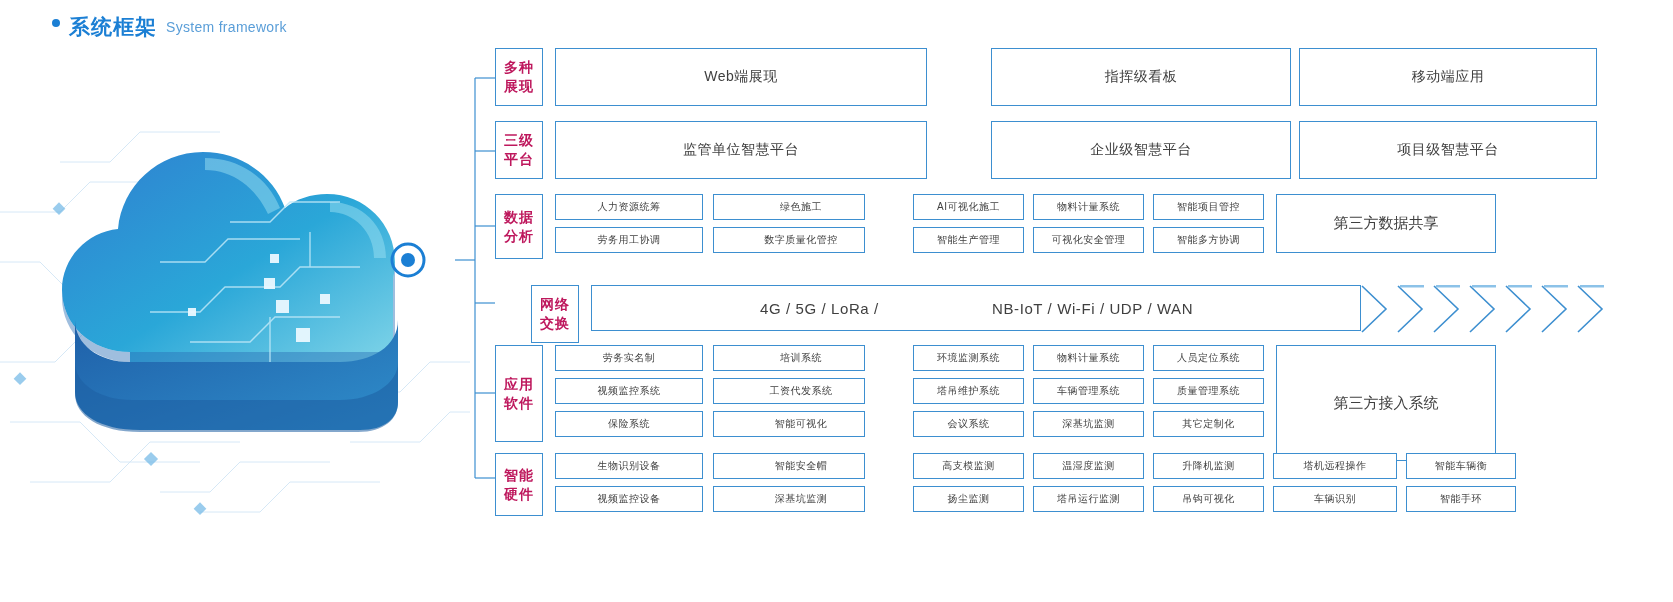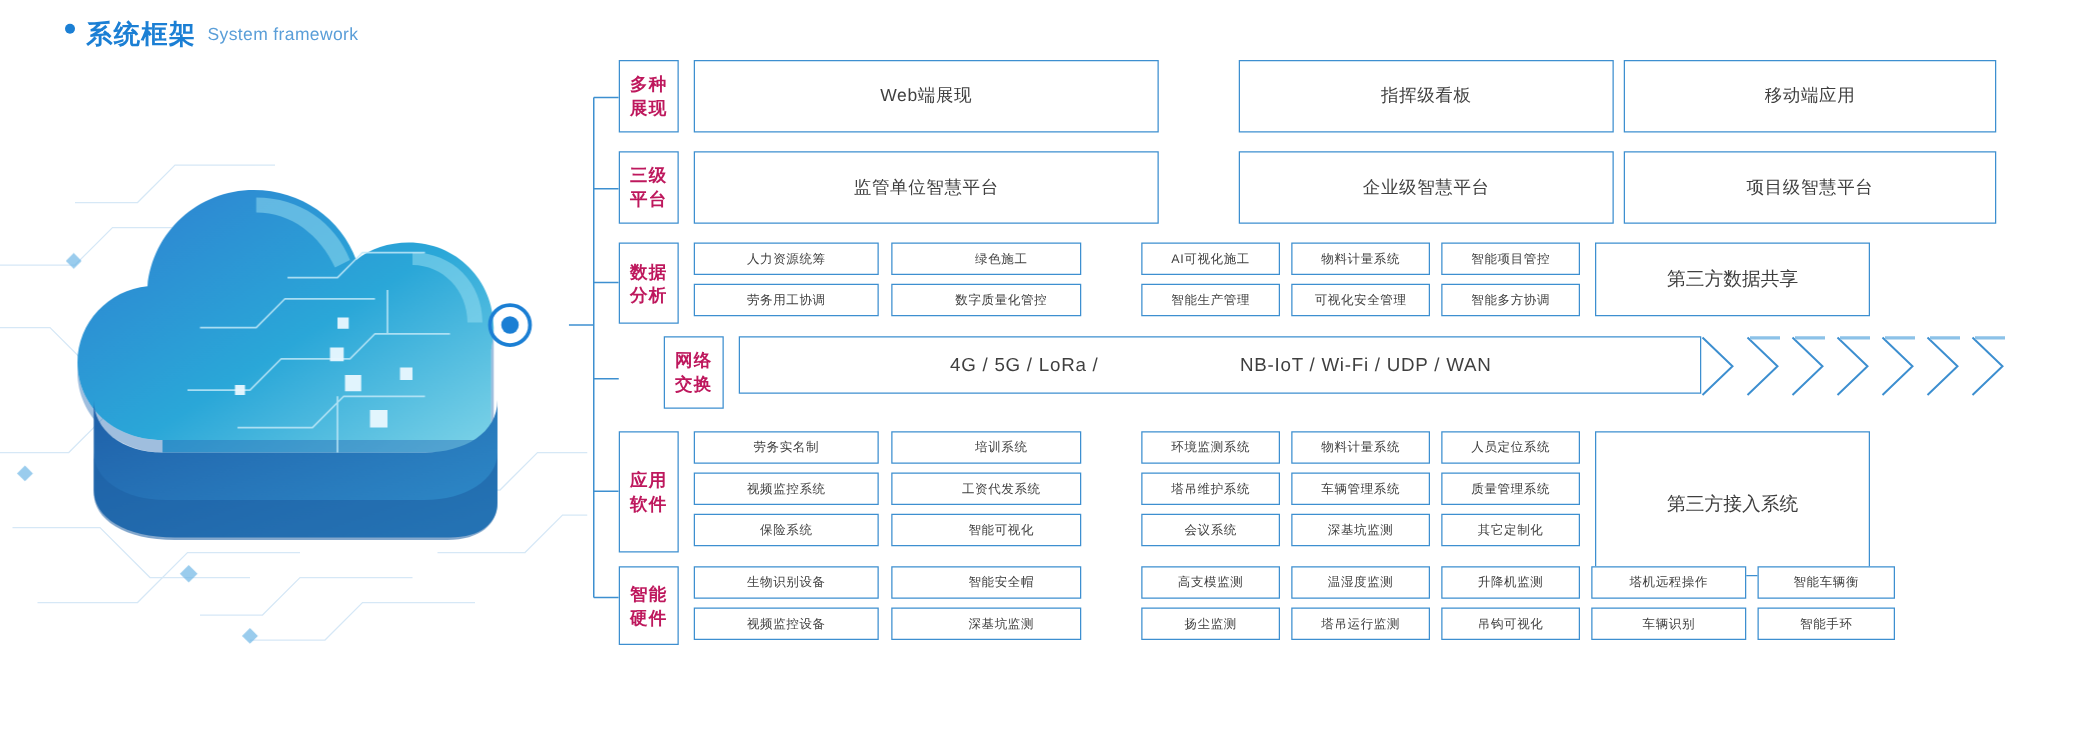--- a/index.html
+++ b/index.html
@@ -309,21 +309,21 @@
           </div>
           <div class="group" style="margin-right:12px;">
             <div class="cell cellbox-3">智能项目管控</div>
             <div class="cell cellbox-3">智能多方协调</div>
           </div>
 
           <div class="third-party" style="height:59px;">第三方数据共享</div>
         </div>
       </div>
 
-      <div class="row" style="top:221px;padding-left:36px;">
+      <div class="row" style="top:237px;padding-left:36px;">
         <div class="row-label" style="height:58px;">
           <span>网络</span>
           <span>交换</span>
         </div>
         <div class="row-body">
           <div class="net-bar">
             <span class="net-text-a">4G / 5G / LoRa /</span>
             <span class="net-text-b">NB-IoT / Wi-Fi / UDP / WAN</span>
             <svg class="chevrons" width="262" height="48" viewBox="0 0 262 48">
               <g stroke="#3d8fd0" stroke-width="1.6" fill="none">

